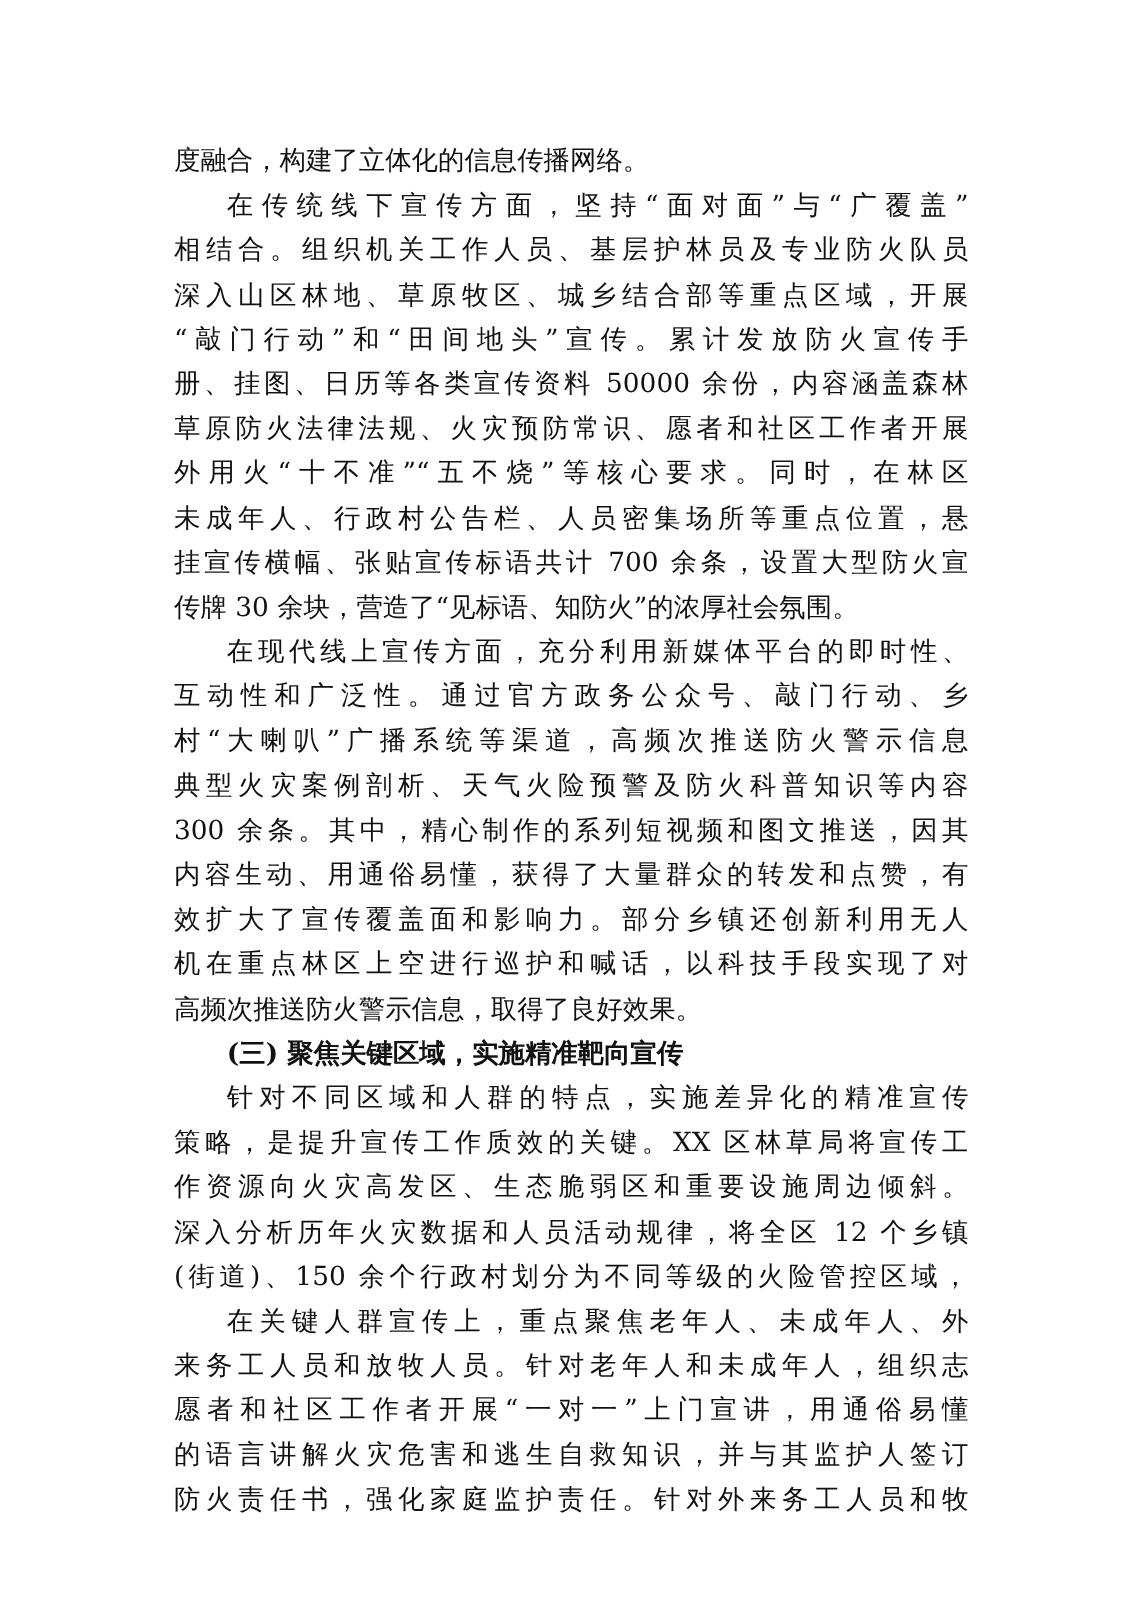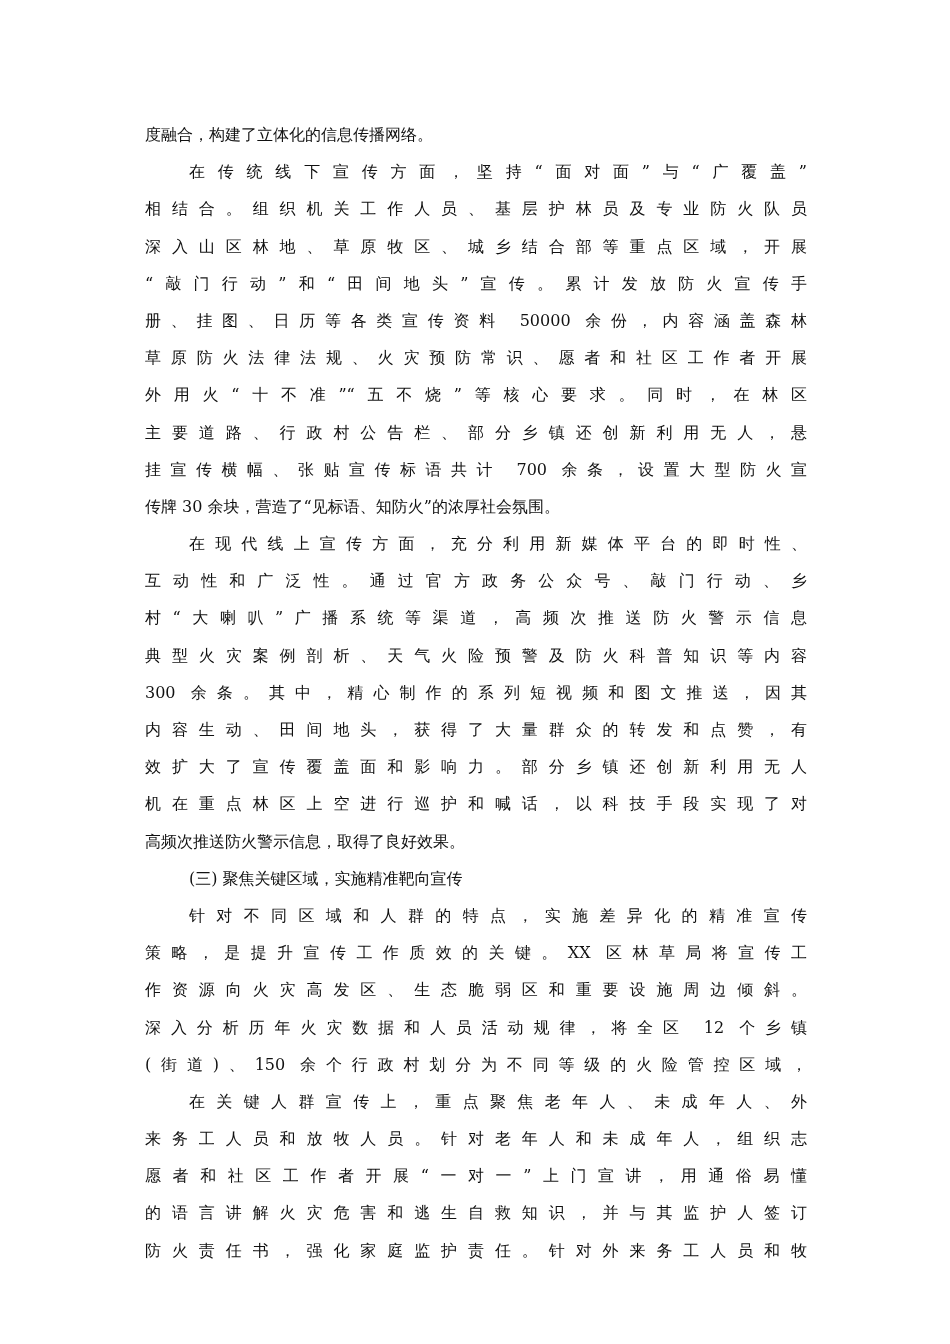--- a/index.html
+++ b/index.html
@@ -3,56 +3,56 @@
 <meta charset="utf-8">
 <style>
   html, body { margin: 0; padding: 0; background: #ffffff; }
   body { width: 950px; height: 1344px; position: relative; overflow: hidden; }
   .page {
     position: absolute;
     left: 145px;
     top: 116px;
     width: 662px;
     font-family: "DejaVu Serif", "Liberation Serif", serif;
-    font-size: 16px;
+    font-size: 22px;
     color: #111111;
   }
   .line {
     height: 37.2px;
     line-height: 37.2px;
     white-space: nowrap;
     text-align: justify;
     text-align-last: justify;
     letter-spacing: 0px;
   }
   .line.last { text-align-last: left; }
   .line.indent { padding-left: 44px; }
-  .heading { font-weight: normal; }
+  .heading { font-weight: bold; }
 </style>
 </head>
 <body>
 
 <div class="page">
   <div class="line last">度融合，构建了立体化的信息传播网络。</div>
   <div class="line indent">在传统线下宣传方面，坚持“面对面”与“广覆盖”</div>
   <div class="line">相结合。组织机关工作人员、基层护林员及专业防火队员</div>
   <div class="line">深入山区林地、草原牧区、城乡结合部等重点区域，开展</div>
   <div class="line">“敲门行动”和“田间地头”宣传。累计发放防火宣传手</div>
   <div class="line">册、挂图、日历等各类宣传资料 50000 余份，内容涵盖森林</div>
   <div class="line">草原防火法律法规、火灾预防常识、愿者和社区工作者开展</div>
   <div class="line">外用火“十不准”“五不烧”等核心要求。同时，在林区</div>
-  <div class="line">主要道路、行政村公告栏、部分乡镇还创新利用无人，悬</div>
+  <div class="line">未成年人、行政村公告栏、人员密集场所等重点位置，悬</div>
   <div class="line">挂宣传横幅、张贴宣传标语共计 700 余条，设置大型防火宣</div>
   <div class="line last">传牌 30 余块，营造了“见标语、知防火”的浓厚社会氛围。</div>
   <div class="line indent">在现代线上宣传方面，充分利用新媒体平台的即时性、</div>
   <div class="line">互动性和广泛性。通过官方政务公众号、敲门行动、乡</div>
   <div class="line">村“大喇叭”广播系统等渠道，高频次推送防火警示信息</div>
   <div class="line">典型火灾案例剖析、天气火险预警及防火科普知识等内容</div>
   <div class="line">300 余条。其中，精心制作的系列短视频和图文推送，因其</div>
-  <div class="line">内容生动、田间地头，获得了大量群众的转发和点赞，有</div>
+  <div class="line">内容生动、用通俗易懂，获得了大量群众的转发和点赞，有</div>
   <div class="line">效扩大了宣传覆盖面和影响力。部分乡镇还创新利用无人</div>
   <div class="line">机在重点林区上空进行巡护和喊话，以科技手段实现了对</div>
   <div class="line last">高频次推送防火警示信息，取得了良好效果。</div>
   <div class="line indent last heading">(三) 聚焦关键区域，实施精准靶向宣传</div>
   <div class="line indent">针对不同区域和人群的特点，实施差异化的精准宣传</div>
   <div class="line">策略，是提升宣传工作质效的关键。XX 区林草局将宣传工</div>
   <div class="line">作资源向火灾高发区、生态脆弱区和重要设施周边倾斜。</div>
   <div class="line">深入分析历年火灾数据和人员活动规律，将全区 12 个乡镇</div>
   <div class="line">(街道)、150 余个行政村划分为不同等级的火险管控区域，</div>
   <div class="line indent">在关键人群宣传上，重点聚焦老年人、未成年人、外</div>

